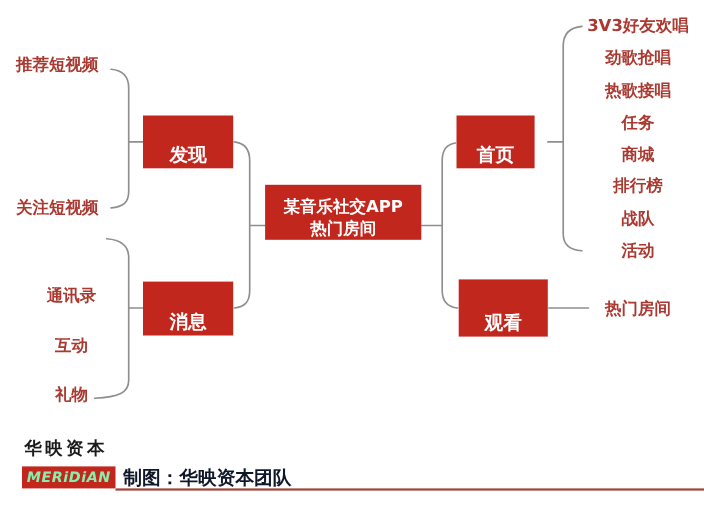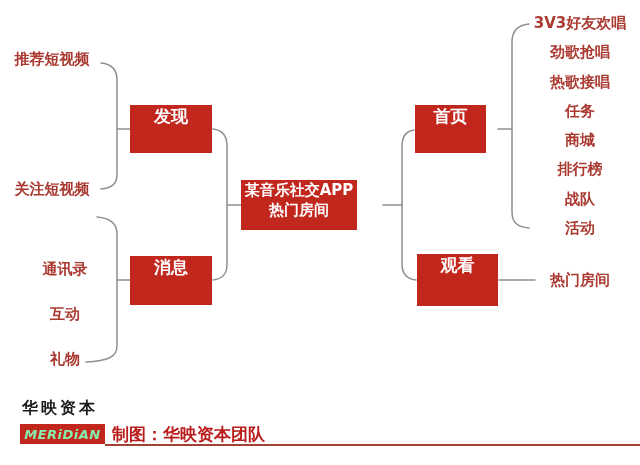--- a/index.html
+++ b/index.html
@@ -5,21 +5,21 @@
   html,body { margin:0; padding:0; background:#ffffff; }
   .canvas {
     position:relative; width:640px; height:465px; background:#ffffff;
     font-family:"DejaVu Sans", sans-serif; overflow:hidden;
   }
   svg.connectors { position:absolute; left:0; top:0; width:640px; height:465px; }
   svg.connectors path { fill:none; stroke:var(--connector-gray,#8E8E8E); stroke-width:1.5; stroke-linecap:round; }
 
   .node {
     position:absolute; background:var(--node-red,#C2271E); color:#ffffff;
-    display:flex; flex-direction:column; align-items:center; justify-content:flex-start;
+    display:flex; flex-direction:column; align-items:center; justify-content:flex-end;
     font-weight:700; font-size:17px; text-align:center; line-height:1.35;
   }
   .node.root { font-size:15px; }
 
   .leaf {
     position:absolute; color:var(--leaf-red,#AA3A31); font-weight:700;
     font-size:15px; text-align:center; height:18px; line-height:18px; white-space:nowrap;
   }
   .leaf-col {
     position:absolute; left:516px; top:14px; width:128px; height:223px;
@@ -32,21 +32,21 @@
     letter-spacing:3px; color:#1a1a1a; white-space:nowrap;
   }
   .brand-box {
     position:absolute; left:20px; top:424px; width:85px; height:20px;
     background:var(--node-red,#C2271E); color:#86efac; display:flex;
     align-items:center; justify-content:center; font-weight:700; font-style:italic;
     font-size:13px; letter-spacing:0.5px; white-space:nowrap;
   }
   .credit {
     position:absolute; left:112px; top:423px; font-size:17px; font-weight:700;
-    color:#b91c1c; white-space:nowrap;
+    color:#0f172a; white-space:nowrap;
   }
   .footer-line {
     position:absolute; left:105px; top:444px; width:535px; height:2px;
     background:var(--footer-line,#A04335);
   }
 </style>
 </head>
 <body>
 
 <div class="canvas">
@@ -78,21 +78,21 @@
   <div class="leaf" style="left:13px;top:305px;width:104px">互动</div>
   <div class="leaf" style="left:13px;top:350px;width:104px">礼物</div>
 
   <div class="node" style="left:130px;top:105px;width:82px;height:48px">
     <span>发现</span>
   </div>
   <div class="node" style="left:130px;top:256px;width:82px;height:49px">
     <span>消息</span>
   </div>
 
-  <div class="node root" style="left:241px;top:180px;width:116px;height:50px">
+  <div class="node root" style="left:241px;top:168px;width:142px;height:50px">
     <span>某音乐社交APP</span>
     <span>热门房间</span>
   </div>
 
   <div class="node" style="left:415px;top:105px;width:71px;height:48px">
     <span>首页</span>
   </div>
   <div class="node" style="left:417px;top:254px;width:81px;height:52px">
     <span>观看</span>
   </div>

